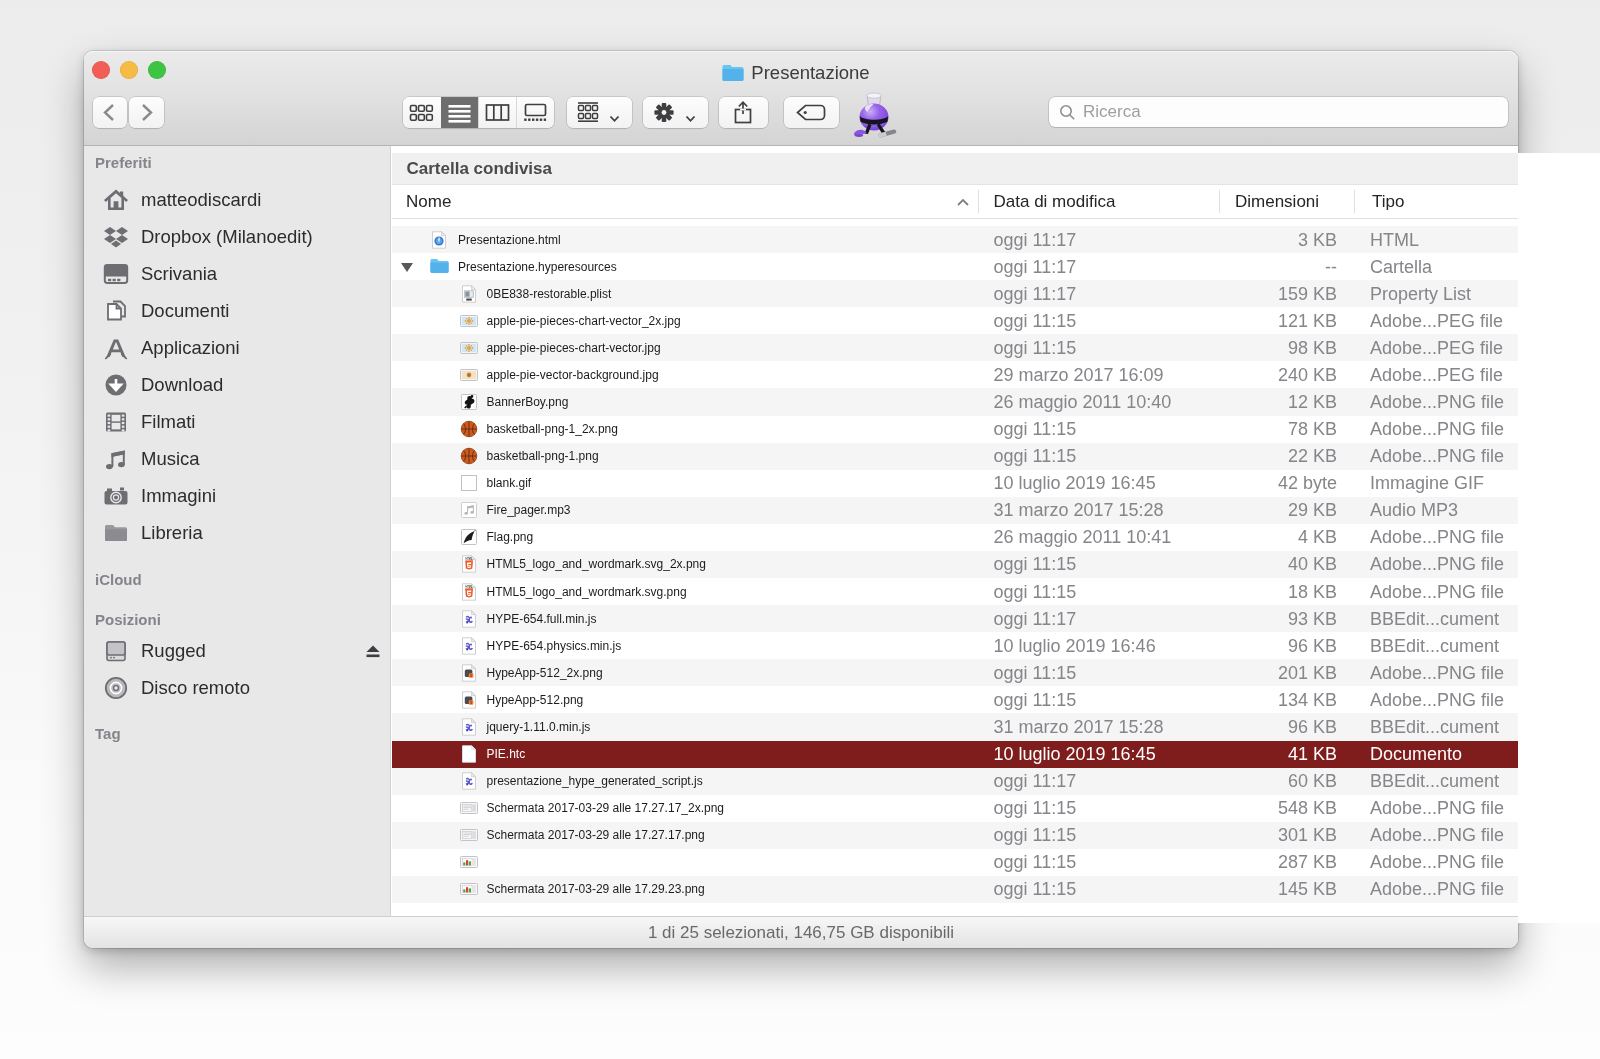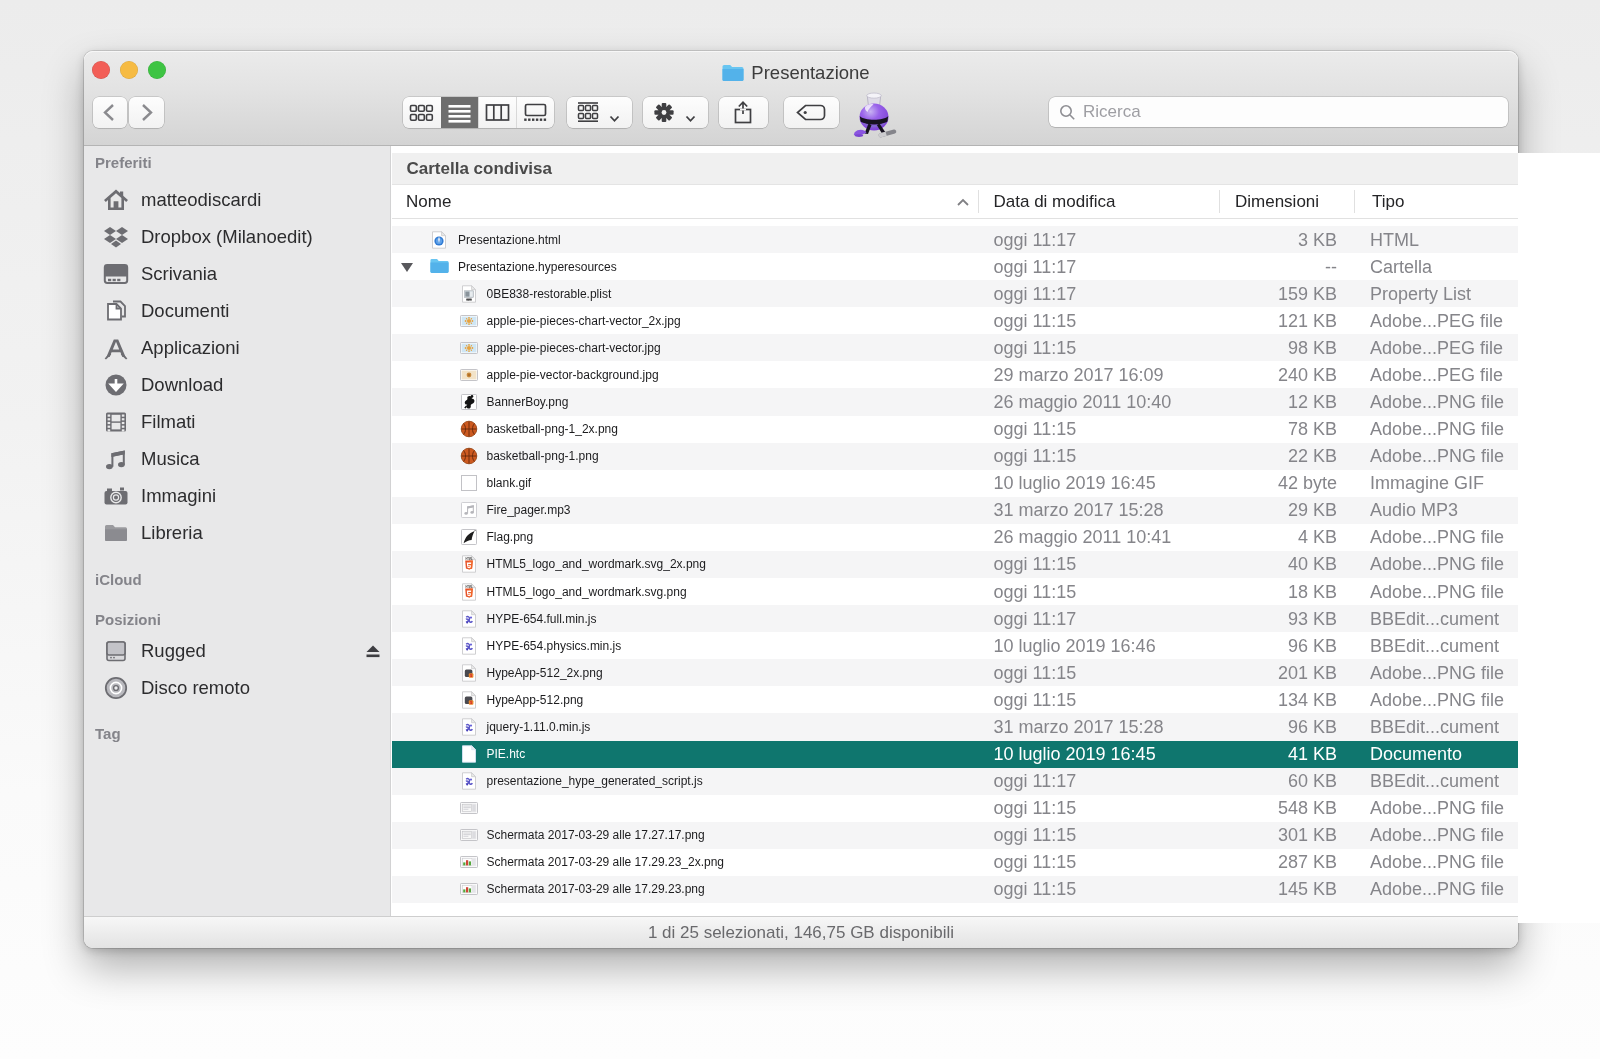--- a/index.html
+++ b/index.html
@@ -27,21 +27,21 @@
 #cband div{position:absolute;left:14.5px;top:50%;transform:translateY(-50%);font-weight:700;font-size:17px;color:#4a4a4a}
 #chead{position:absolute;left:0;top:32px;width:1126px;height:34px;background:#fff;border-bottom:1px solid #e1e1e1}
 .hcell{position:absolute;top:50%;transform:translateY(-50%);font-size:17px;color:#252527;white-space:nowrap}
 .hdiv{position:absolute;top:5px;bottom:5px;width:1px;background:#e0e0e0}
 .row{position:absolute;left:0;width:1126px;white-space:nowrap}
 .row .nm{position:absolute;top:50%;transform:translateY(-50%);font-size:12px;color:#1c1c1e}
 .row .dt{position:absolute;left:601.5px;top:50%;transform:translateY(-50%);font-size:18px;color:#85858a}
 .row .sz{position:absolute;right:181px;top:50%;transform:translateY(-50%);font-size:18px;color:#85858a}
 .row .tp{position:absolute;left:978px;top:50%;transform:translateY(-50%);font-size:18px;color:#85858a}
 .row .ic{position:absolute;top:50%;transform:translateY(-50%);width:18px;height:18px}
-.row.sel{background:#0f766e}
+.row.sel{background:#7f1d1d}
 .row.sel .nm,.row.sel .dt,.row.sel .sz,.row.sel .tp{color:#fff}
 #statusbar{position:absolute;left:0;top:865px;width:1434px;height:32px;border-radius:0 0 9px 9px;
  background:linear-gradient(180deg,#f7f7f7,#e3e3e3);border-top:1px solid #cecece;}
 #statusbar div{position:absolute;width:100%;top:50%;transform:translateY(-50%);text-align:center;font-size:17px;color:#69696c}
 .tri{position:absolute;width:0;height:0}
 </style></head><body>
 <div id="win">
     <div id="titlebar">
       <div class="tl" style="left:7.5px;background:#f25e57;box-shadow:inset 0 0 0 0.5px rgba(0,0,0,0.15)"></div>
       <div class="tl" style="left:35.5px;background:#f6bb43;box-shadow:inset 0 0 0 0.5px rgba(0,0,0,0.12)"></div>
@@ -548,20 +548,21 @@
       <div class="row" style="top:641.68px;height:27.08px;">
         <span class="ic" style="left:67.5px"><svg width="18" height="18" viewBox="0 0 18 18">
             <rect x="0.5" y="3.5" width="17" height="11" rx="0.8" fill="#ffffff" stroke="#bdbdc2" stroke-width="0.9"></rect>
             <rect x="1.6" y="4.6" width="14.8" height="8.8" fill="#e8e8ea"></rect>
             <rect x="2.6" y="5.6" width="9" height="6.8" fill="#f8f8f8" stroke="#c0c0c4" stroke-width="0.5"></rect>
             <rect x="3.4" y="6.6" width="7.4" height="0.9" fill="#cfcfd4"></rect>
             <rect x="3.4" y="8.2" width="7.4" height="0.9" fill="#cfcfd4"></rect>
             <rect x="3.4" y="9.8" width="5" height="0.9" fill="#cfcfd4"></rect>
             <rect x="12.4" y="5.6" width="3.2" height="6.8" fill="#dcdce0"></rect>
           </svg></span>
+        <span class="nm" style="left:94.5px">Schermata 2017-03-29 alle 17.27.17_2x.png</span>
         <span class="dt">oggi 11:15</span>
         <span class="sz">548 KB</span>
         <span class="tp">Adobe...PNG file</span>
       </div>
       <div class="row" style="top:668.76px;height:27.08px;background:#f5f5f6;">
         <span class="ic" style="left:67.5px"><svg width="18" height="18" viewBox="0 0 18 18">
             <rect x="0.5" y="3.5" width="17" height="11" rx="0.8" fill="#ffffff" stroke="#bdbdc2" stroke-width="0.9"></rect>
             <rect x="1.6" y="4.6" width="14.8" height="8.8" fill="#e8e8ea"></rect>
             <rect x="2.6" y="5.6" width="9" height="6.8" fill="#f8f8f8" stroke="#c0c0c4" stroke-width="0.5"></rect>
             <rect x="3.4" y="6.6" width="7.4" height="0.9" fill="#cfcfd4"></rect>
@@ -577,21 +578,20 @@
       <div class="row" style="top:695.84px;height:27.08px;">
         <span class="ic" style="left:67.5px"><svg width="18" height="18" viewBox="0 0 18 18">
             <rect x="0.5" y="3.5" width="17" height="11" rx="0.8" fill="#ffffff" stroke="#bdbdc2" stroke-width="0.9"></rect>
             <rect x="1.6" y="4.6" width="14.8" height="8.8" fill="#f0f0f2"></rect>
             <rect x="2.6" y="5.4" width="9.4" height="7.2" fill="#fdfdfd" stroke="#c8c8cc" stroke-width="0.5"></rect>
             <rect x="3.2" y="9.4" width="2.2" height="3" fill="#53a83c"></rect>
             <rect x="6" y="7.2" width="2.2" height="5.2" fill="#d04438"></rect>
             <rect x="8.8" y="8.4" width="2.2" height="4" fill="#53a83c"></rect>
             <rect x="12.6" y="5.4" width="3" height="7.2" fill="#e4e4e8"></rect>
           </svg></span>
-        <span class="nm" style="left:94.5px">Schermata 2017-03-29 alle 17.29.23_2x.png</span>
         <span class="dt">oggi 11:15</span>
         <span class="sz">287 KB</span>
         <span class="tp">Adobe...PNG file</span>
       </div>
       <div class="row" style="top:722.92px;height:27.08px;background:#f5f5f6;">
         <span class="ic" style="left:67.5px"><svg width="18" height="18" viewBox="0 0 18 18">
             <rect x="0.5" y="3.5" width="17" height="11" rx="0.8" fill="#ffffff" stroke="#bdbdc2" stroke-width="0.9"></rect>
             <rect x="1.6" y="4.6" width="14.8" height="8.8" fill="#f0f0f2"></rect>
             <rect x="2.6" y="5.4" width="9.4" height="7.2" fill="#fdfdfd" stroke="#c8c8cc" stroke-width="0.5"></rect>
             <rect x="3.2" y="9.4" width="2.2" height="3" fill="#53a83c"></rect>

